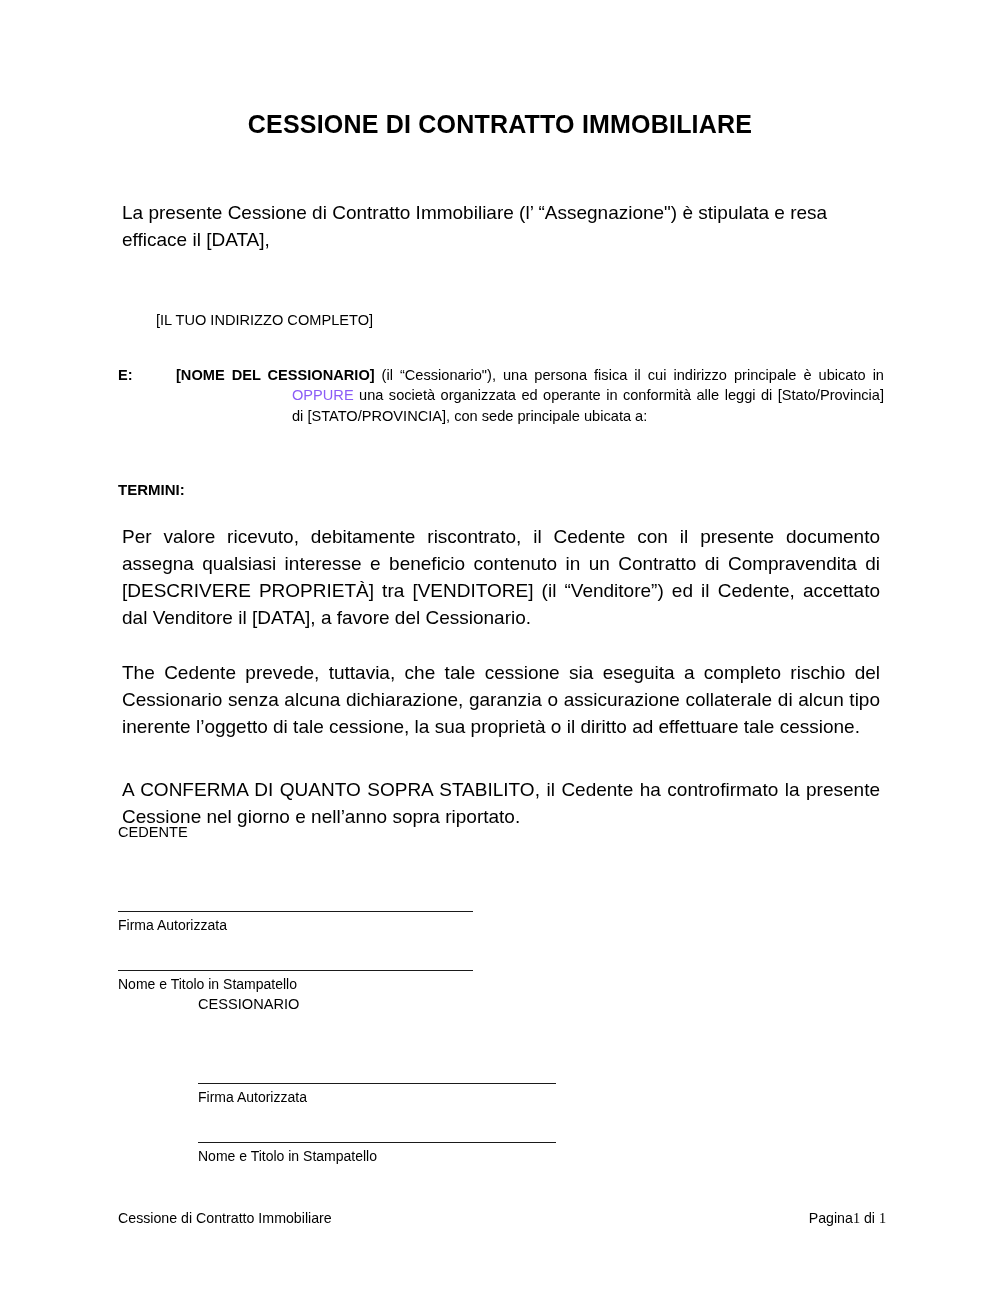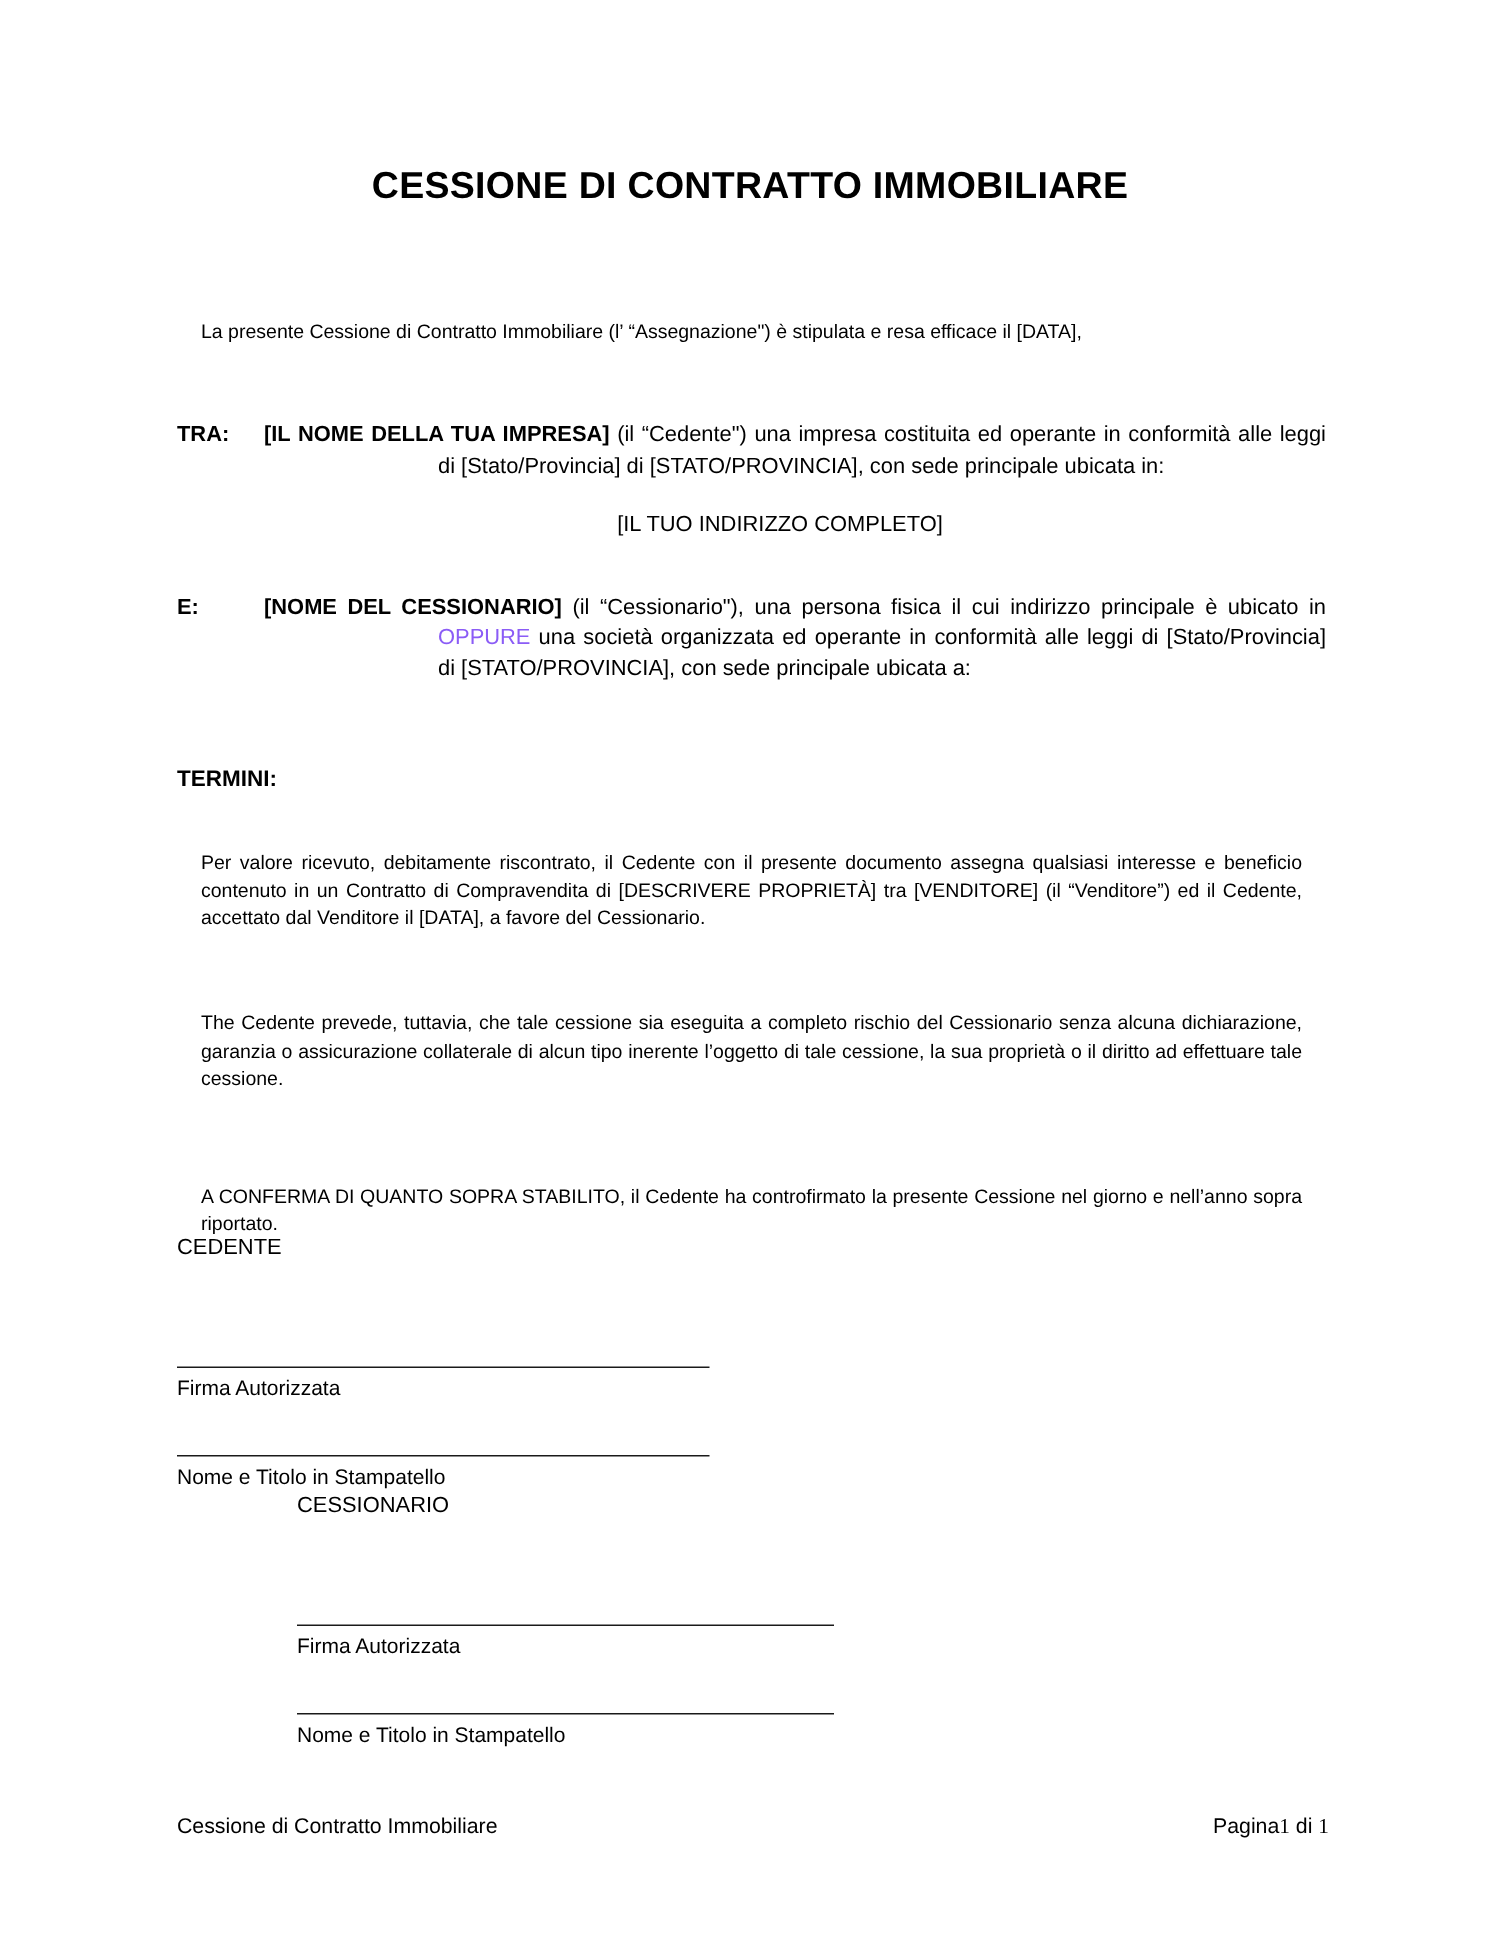--- a/index.html
+++ b/index.html
@@ -31,24 +31,24 @@
 
   
   .body-col {
     position: absolute;
     left: 118px;
     top: 196px;
     width: 766px; 
   }
 
   .para {
-    font-size: 13px;
+    font-size: 19px;
     line-height: 1.42;
     text-align: justify;
-    margin: 16px;
+    margin: 4px;
   }
   .para.left {
     text-align: left;
   }
   .spacer-18 { height: 18px; }
   .spacer-20 { height: 20px; }
   .spacer-28 { height: 28px; }
   .spacer-34 { height: 34px; }
 
   
@@ -68,21 +68,21 @@
     text-indent: 0;
     text-align: justify;
   }
   
   .party-body.hang {
     padding-left: 116px;     
     text-indent: -116px;
   }
   .party-addr {
     margin-left: 38px;
-    text-align: center;
+    text-align: left;
   }
 
   .bold { font-weight: bold; }
   .oppure { color: #8b5cf6; }
 
   
   .section-head {
     font-size: 15px;
     font-weight: bold;
     line-height: 1.42;
@@ -147,24 +147,20 @@
 <div class="page">
 
   <div class="doc-title">CESSIONE DI CONTRATTO IMMOBILIARE</div>
 
   <div class="body-col">
 
     <p class="para left">La presente Cessione di Contratto Immobiliare (l’ “Assegnazione") è stipulata e resa efficace il [DATA],</p>
 
     <div class="spacer-34"></div>
 
-    <div class="party">
-      <span class="party-label">TRA:</span>
-      <div class="party-body hang"><span class="bold">[IL NOME DELLA TUA IMPRESA]</span><span> (il “Cedente") una impresa costituita ed operante in conformità alle leggi di [Stato/Provincia] di [STATO/PROVINCIA], con sede principale ubicata in:</span></div>
-    </div>
 
     <div class="spacer-18"></div>
 
     <div class="party">
       <div class="party-addr">[IL TUO INDIRIZZO COMPLETO]</div>
     </div>
 
     <div class="spacer-34"></div>
 
     <div class="party">

